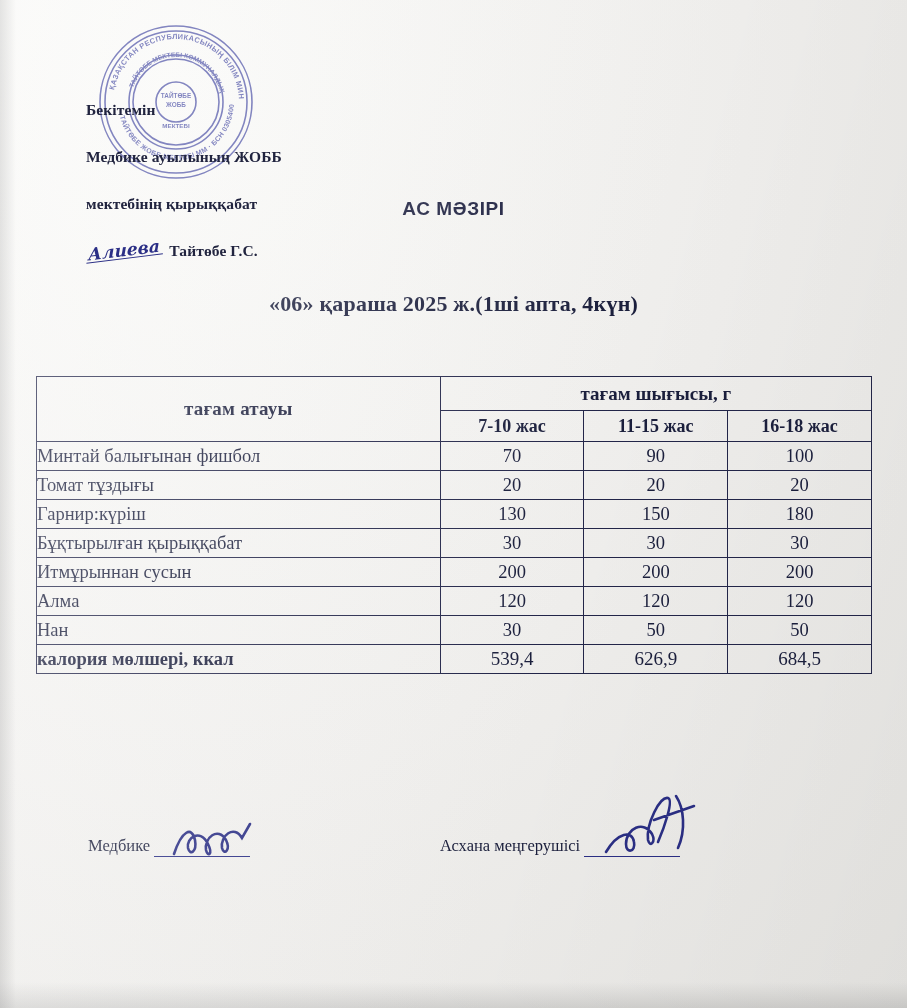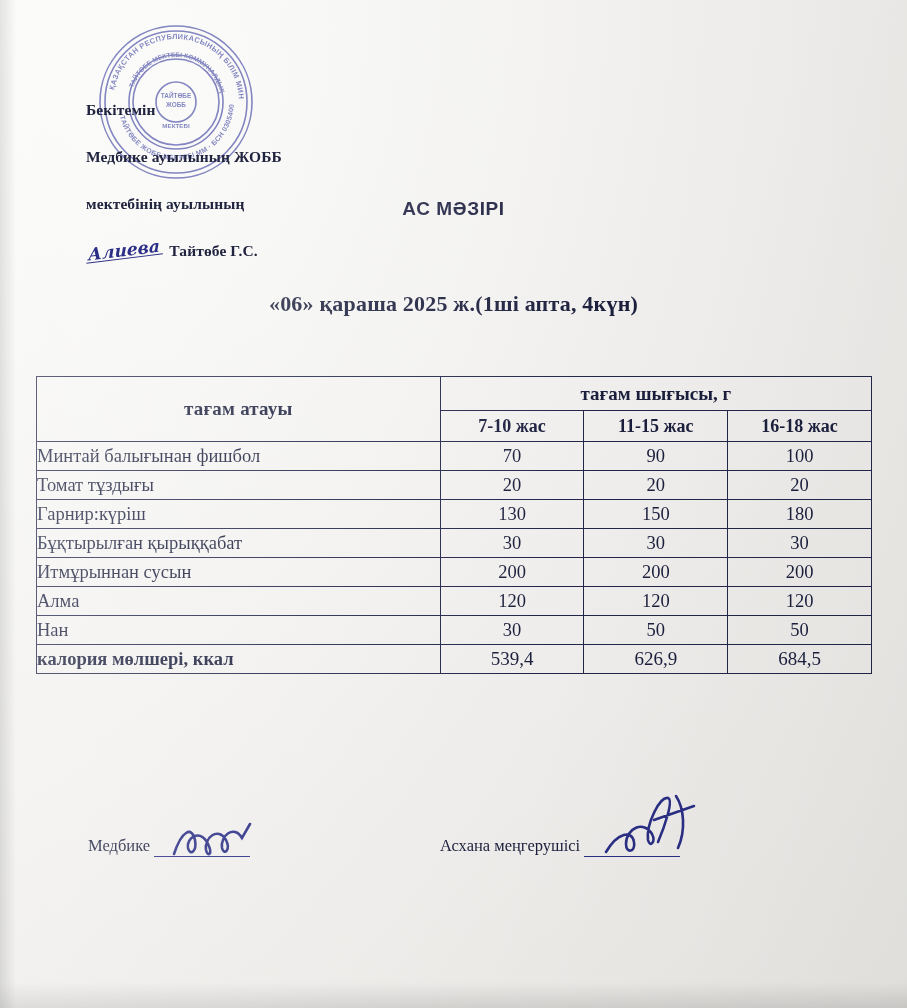--- a/index.html
+++ b/index.html
@@ -232,21 +232,21 @@
       <textPath href="#arcIn" startOffset="10%">ТАЙТӨБЕ МЕКТЕБІ КОММУНАЛДЫҚ</textPath>
     </text>
     <text x="80" y="76" text-anchor="middle" font-family="Liberation Sans, sans-serif" font-size="6.4" fill="#3a3f9e" font-weight="bold">ТАЙТӨБЕ</text>
     <text x="80" y="85" text-anchor="middle" font-family="Liberation Sans, sans-serif" font-size="6.4" fill="#3a3f9e" font-weight="bold">ЖОББ</text>
     <text x="80" y="106" text-anchor="middle" font-family="Liberation Sans, sans-serif" font-size="6.2" fill="#3a3f9e" font-weight="bold">МЕКТЕБІ</text>
   </svg>
 
   <div class="approval">
     <div>Бекітемін</div>
     <div>Медбике ауылының ЖОББ</div>
-    <div>мектебінің ауылының</div>
+    <div>мектебінің қырыққабат</div>
     <div class="sign-line">
       <span class="sig-handwritten">Алиева</span>
       <span>Тайтөбе Г.С.</span>
     </div>
   </div>
 
   <div class="doc-title">АС МӘЗІРІ</div>
   <div class="doc-subtitle">«06» қараша  2025 ж.(1ші апта, 4күн)</div>
 
   <div class="menu-table-wrap">

